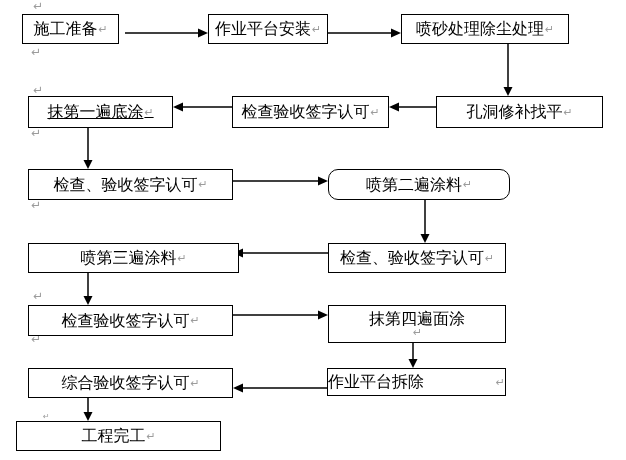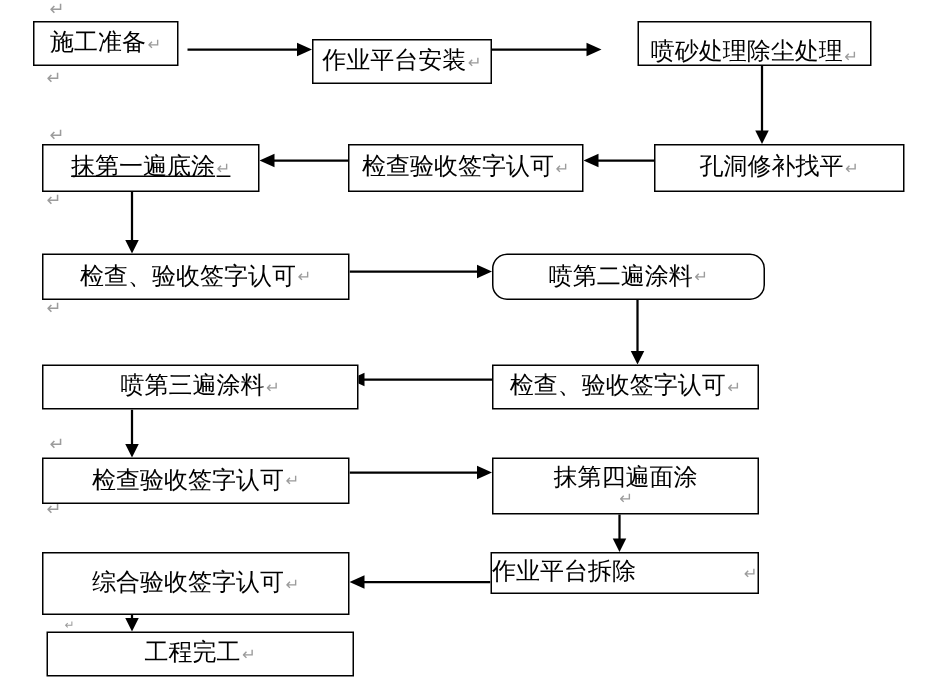--- a/index.html
+++ b/index.html
@@ -40,34 +40,34 @@
   .mmark {
     position: absolute;
     color: #9c9c9c;
     font-family: "DejaVu Sans", sans-serif;
     font-size: 12px;
     line-height: 1;
   }
   .mmark.tiny { font-size: 8px; }
   
   .n1  { left: 22px;  top: 14px;  width: 97px;  height: 30px; }
-  .n2  { left: 208px; top: 14px;  width: 120px; height: 30px; margin-top: 12px; }
-  .n3  { left: 425px; top: 14px;  width: 156px; height: 30px; align-items: flex-end; }
+  .n2  { left: 208px; top: 14px;  width: 120px; height: 30px; }
+  .n3  { left: 401px; top: 14px;  width: 168px; height: 30px; }
   .n4  { left: 436px; top: 96px;  width: 167px; height: 32px; justify-content: center; }
   .n5  { left: 232px; top: 96px;  width: 157px; height: 32px; }
   .n6  { left: 28px;  top: 96px;  width: 145px; height: 32px; text-decoration: underline; }
   .n7  { left: 28px;  top: 169px; width: 205px; height: 31px; }
   .n8  { left: 328px; top: 169px; width: 182px; height: 31px; border-radius: 10px; }
   .n9  { left: 328px; top: 243px; width: 178px; height: 30px; }
   .n10 { left: 28px;  top: 243px; width: 211px; height: 30px; }
   .n11 { left: 28px;  top: 305px; width: 205px; height: 31px; }
   .n12 { left: 328px; top: 305px; width: 178px; height: 38px; flex-direction: column; }
   .n13 { left: 327px; top: 368px; width: 179px; height: 28px; justify-content: space-between; }
-  .n14 { left: 28px;  top: 368px; width: 205px; height: 42px; }
-  .n15 { left: 31px;  top: 421px; width: 205px; height: 30px; }
+  .n14 { left: 28px;  top: 368px; width: 205px; height: 30px; }
+  .n15 { left: 16px;  top: 421px; width: 205px; height: 30px; }
   
   .m1 { left: 33px; top: 0px; }
   .m2 { left: 31px; top: 46px; }
   .m3 { left: 33px; top: 84px; }
   .m4 { left: 31px; top: 127px; }
   .m5 { left: 31px; top: 199px; }
   .m6 { left: 33px; top: 290px; }
   .m7 { left: 31px; top: 333px; }
   .m8 { left: 43px; top: 413px; }
 </style>

